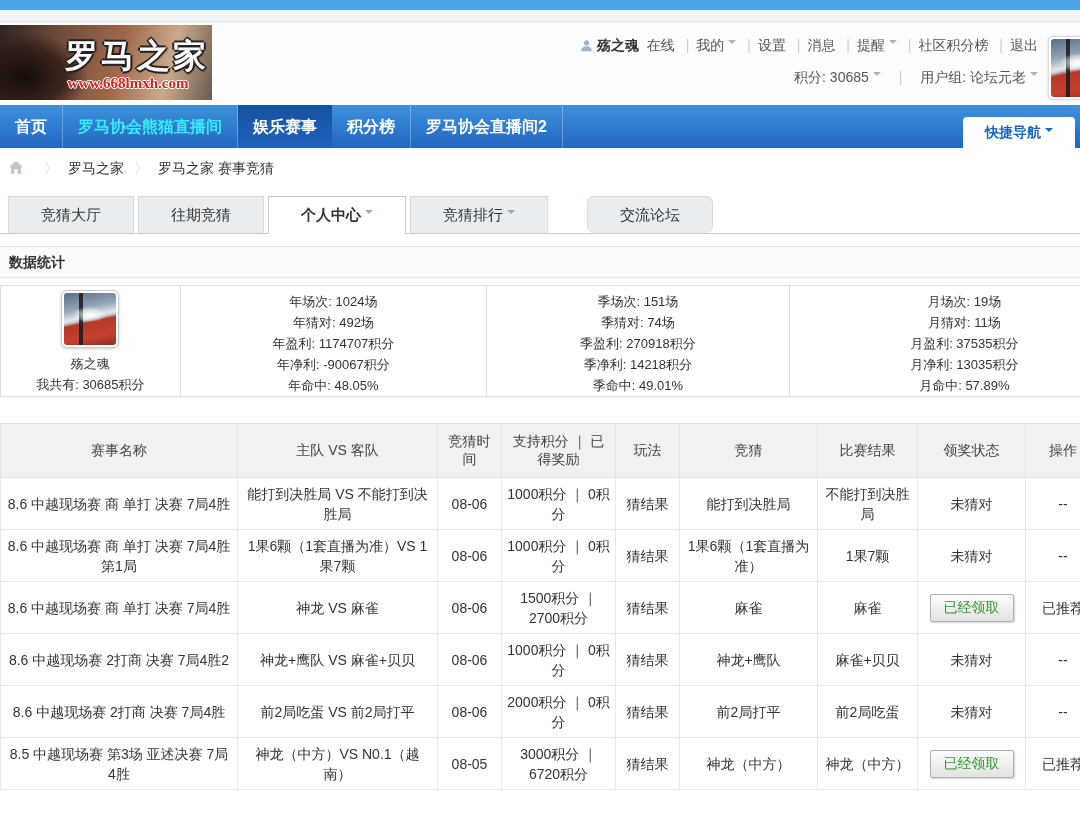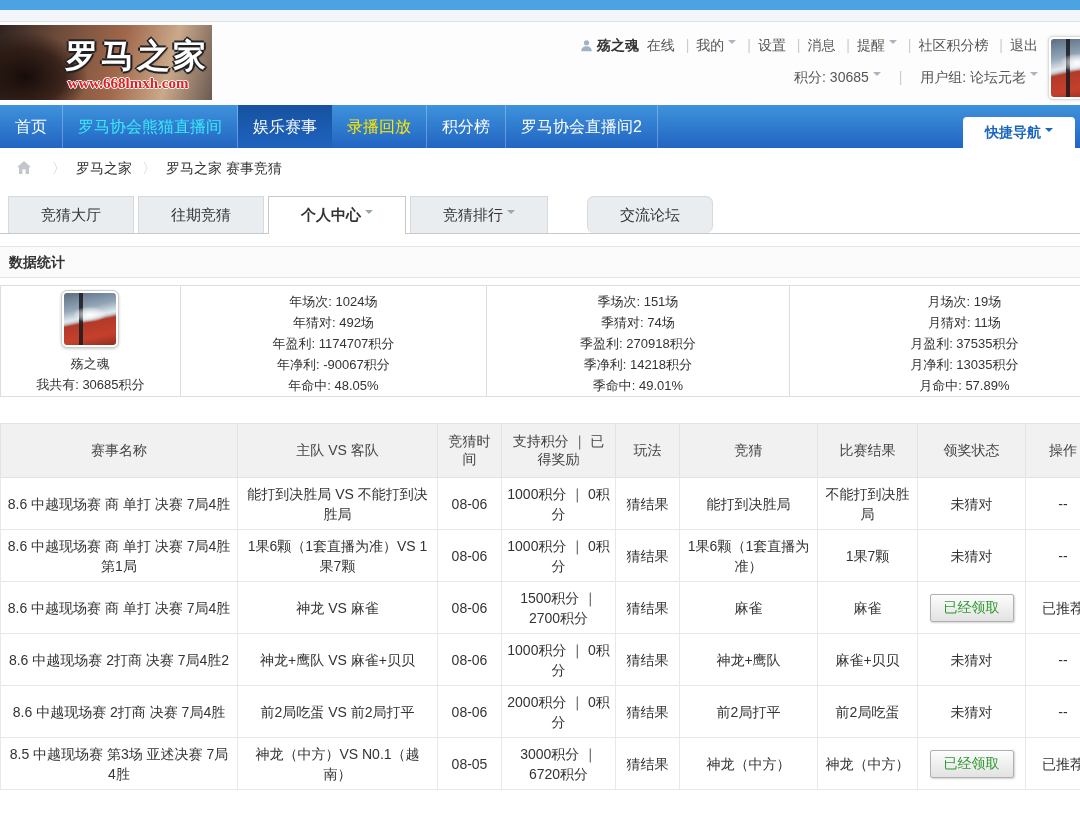--- a/index.html
+++ b/index.html
@@ -33,42 +33,42 @@
   .caret { display:inline-block; width:0; height:0; border:4px solid transparent; border-top-color:#a9b6c2; vertical-align:2px; margin-left:4px; }
   .avatar-sm { position:absolute; left:1048px; top:14px; width:60px; height:64px; border:1px solid #ddd; border-radius:5px; padding:2px; background:#fff; box-shadow:0 0 3px rgba(0,0,0,.15); cursor:pointer; }
   .flagimg { width:100%; height:100%; border-radius:3px;
           background:linear-gradient(168deg,#5b6c80 0%,#93a6b8 30%,#e3e8ec 46%,#c3cdd6 50%,#b23a29 55%,#c5402c 80%,#8f2e20 100%); position:relative; overflow:hidden; }
   .flagimg::before { content:""; position:absolute; left:28%; top:0; width:7%; height:100%; background:rgba(25,25,28,.85); }
   .flagimg::after { content:""; position:absolute; left:18%; top:26%; width:60%; height:30%;
           background:radial-gradient(ellipse, rgba(255,255,255,.95) 0%, rgba(255,255,255,.25) 60%, rgba(255,255,255,0) 75%); }
 
   
   .nav { position:relative; height:43px; background:linear-gradient(#3f92dc,#2165c2); }
-  .nav-item { float:left; height:43px; line-height:43px; padding:0 15px; font-size:16px; font-weight:normal; color:#fff; cursor:pointer; border-right:1px solid rgba(255,255,255,.28); }
+  .nav-item { float:left; height:43px; line-height:43px; padding:0 15px; font-size:16px; font-weight:bold; color:#fff; cursor:pointer; border-right:1px solid rgba(255,255,255,.28); }
   .nav-item.first { border-left:none; }
   .nav-item.cyan { color:#3ce9f8; }
   .nav-item.yellow { color:#ffe800; }
   .nav-item.active { background:linear-gradient(#17519f,#1e64c0); border-right:none; }
   .quicknav { position:absolute; right:5px; top:12px; width:112px; height:31px; line-height:31px; background:#fff; border-radius:4px 4px 0 0; text-align:center; font-size:14px; font-weight:bold; color:#1a66c0; cursor:pointer; }
   .quicknav .caret { border-top-color:#1a66c0; vertical-align:1px; }
 
   
   .searchrow { height:52px; padding:7px 0 0 30px; border-bottom:1px solid #ececec; white-space:nowrap; }
   .searchbox { display:inline-block; vertical-align:top; width:515px; height:37px; border:1px solid #ccc; background:#fff; }
   .searchbox input { border:none; outline:none; width:440px; height:35px; padding:0 10px; font-size:14px; color:#333; font-family:inherit; }
   .searchbox input::placeholder { color:#c3c3c3; }
   .stype { display:inline-block; width:64px; height:25px; line-height:25px; margin-top:5px; border-left:1px solid #e0e0e0; text-align:center; font-size:14px; color:#666; cursor:pointer; vertical-align:top; }
   .stype .caret { border-top-color:#999; }
   .sbtn { display:inline-block; vertical-align:top; width:37px; height:37px; margin-left:18px; background:#2a7ac9; border:none; border-radius:3px; cursor:pointer; text-align:center; padding-top:8px; }
   .hotwrap { display:inline-block; vertical-align:top; margin-left:14px; line-height:37px; font-size:14px; }
   .hotlabel { font-weight:bold; color:#333; }
   .hotlink { color:#35699f; margin-left:12px; cursor:pointer; }
 
   
-  .crumbs { height:40px; line-height:40px; padding-left:16px; font-size:14px; color:#333; }
+  .crumbs { height:40px; line-height:40px; padding-left:8px; font-size:14px; color:#333; }
   .homeicon { display:inline-block; width:16px; height:15px; vertical-align:-2px; margin-right:10px; cursor:pointer; }
   .crumb { cursor:pointer; }
   .crumb-sep { color:#ccc; margin:0 10px; font-family:"DejaVu Sans",sans-serif; }
 
   
   .tabs { height:38px; padding-left:8px; border-bottom:1px solid #c9c9c9; margin-top:8px; }
   .tab { position:relative; float:left; height:37px; line-height:36px; margin-right:4px; padding:0 32px; background:#e9edf0; border:1px solid #d6dade; border-bottom:none; font-size:15px; color:#333; cursor:pointer; top:0; }
   .tab .caret { border-top-color:#9aa; }
   .tab.active { background:#fff; border-color:#c9c9c9; font-weight:bold; height:38px; z-index:2; }
   .tab.gapleft { margin-left:35px;border-radius:7px; }
@@ -135,21 +135,20 @@
     </div>
     <div class="avatar-sm">
         <div class="flagimg"></div>
       </div>
   </div>
 
   <div class="nav clearfix">
     <div class="nav-item first">首页</div>
     <div class="nav-item cyan">罗马协会熊猫直播间</div>
     <div class="nav-item active">娱乐赛事</div>
-    <div class="nav-item yellow">录播回放</div>
     <div class="nav-item">积分榜</div>
     <div class="nav-item">罗马协会直播间2</div>
     <div class="quicknav"><span>快捷导航</span><span class="caret"></span></div>
   </div>
 
 
   <div class="crumbs">
     <span class="homeicon">
       <svg width="16" height="15" viewBox="0 0 16 15">
           <path d="M8 1 L15 7.2 H13 V14 H9.6 V9.4 H6.4 V14 H3 V7.2 H1 Z" fill="#c2c6ca"></path>

